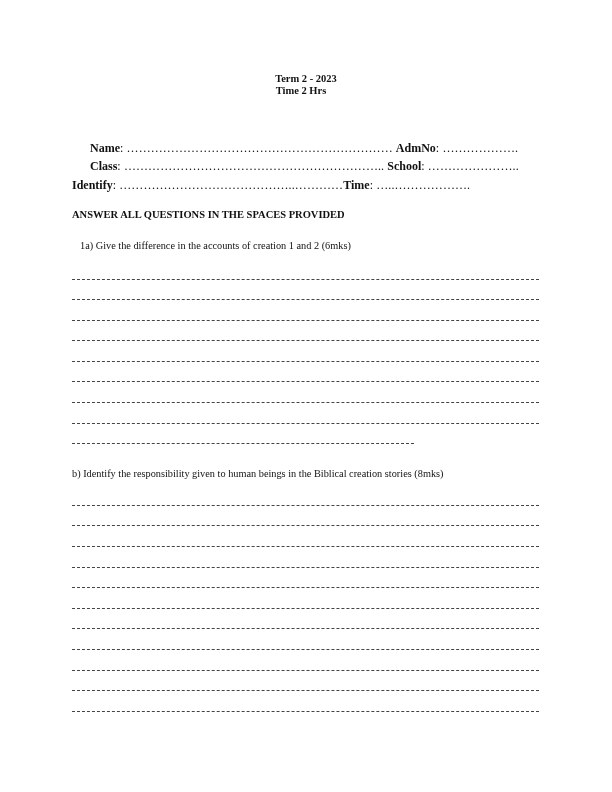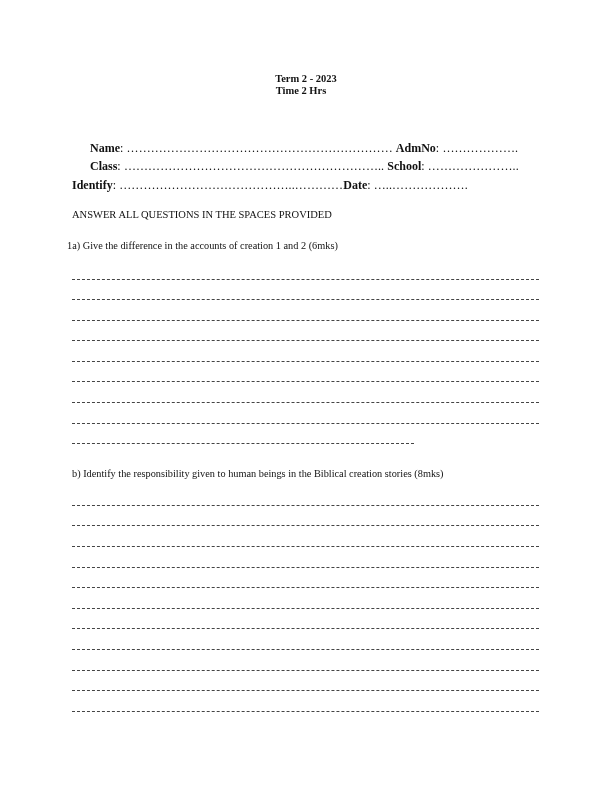--- a/index.html
+++ b/index.html
@@ -26,21 +26,21 @@
       position: absolute;
       font-size: 12px;
       white-space: nowrap;
       line-height: 12px;
     }
     .field-row b { font-weight: bold; }
     .dots { letter-spacing: 0.1px; }
     .heading {
       position: absolute;
       left: 72px; top: 209px;
-      font-weight: normal;
+      font-weight: bold;
       font-size: 10.5px;
       white-space: nowrap;
     }
     .question {
       position: absolute;
       font-size: 10.3px;
       white-space: nowrap;
     }
     .answer-line {
       position: absolute;
@@ -59,26 +59,26 @@
 
 <div class="field-row" style="left:90px; top:142px;">
   <b>Name</b><span class="dots">: ………………………………………………………… </span><b>AdmNo</b><span class="dots">: ……………….</span>
 </div>
 
 <div class="field-row" style="left:90px; top:160px;">
   <b>Class</b><span class="dots">: ……………………………………………………….. </span><b>School</b><span class="dots">: …………………..</span>
 </div>
 
 <div class="field-row" style="left:72px; top:179px;">
-  <b>Identify</b><span class="dots">: ……………………………………..…………</span><b>Date</b><span class="dots">: …..……………….</span>
+  <b>Identify</b><span class="dots">: ……………………………………..…………</span><b>Time</b><span class="dots">: …..……………….</span>
 </div>
 
 <div class="heading">ANSWER ALL QUESTIONS IN THE SPACES PROVIDED</div>
 
-<div class="question" style="left:67px; top:240px;">1a) Give the difference in the accounts of creation 1 and 2 (6mks)</div>
+<div class="question" style="left:80px; top:240px;">1a) Give the difference in the accounts of creation 1 and 2 (6mks)</div>
 
 <div id="lines-1a">
   <div class="answer-line" style="top:279px; width:467px;"></div>
   <div class="answer-line" style="top:299px; width:467px;"></div>
   <div class="answer-line" style="top:320px; width:467px;"></div>
   <div class="answer-line" style="top:340px; width:467px;"></div>
   <div class="answer-line" style="top:361px; width:467px;"></div>
   <div class="answer-line" style="top:381px; width:467px;"></div>
   <div class="answer-line" style="top:402px; width:467px;"></div>
   <div class="answer-line" style="top:423px; width:467px;"></div>

